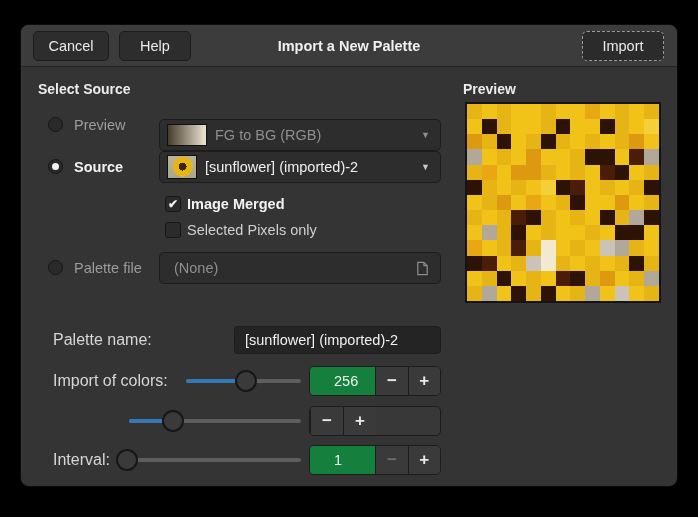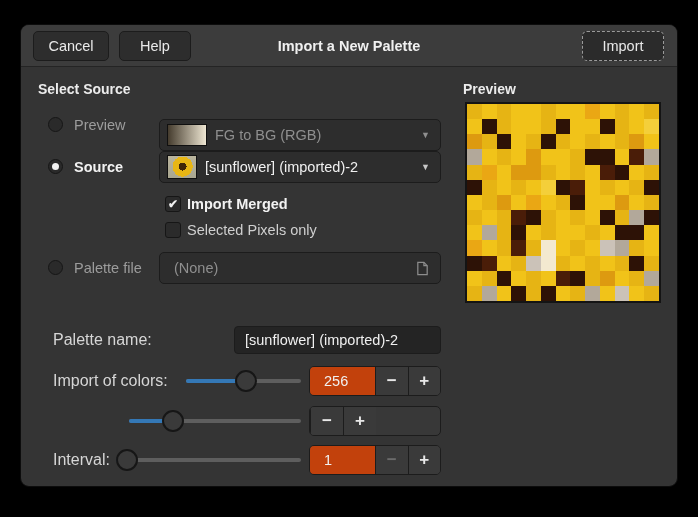--- a/index.html
+++ b/index.html
@@ -64,22 +64,22 @@
   .slider-track { position:absolute; left:0; right:0; top:13px; height:4px;
                   background:#5e5e5e; border-radius:2px; }
   .slider-fill  { position:absolute; left:0; top:13px; height:4px;
                   background:var(--accent-blue); border-radius:2px; }
   .slider-handle{ position:absolute; top:4px; width:22px; height:22px; border-radius:50%;
                   background:#3a3a3a; border:2px solid #161616; }
 
   
   .spin { display:flex; width:132px; height:30px; border:1px solid #1c1c1c;
           border-radius:5px; overflow:hidden; background:#383838; }
-  .spin .val { width:66px; background:#c2410c; color:#f0f0f0; font-size:14.5px;
-               line-height:28px; padding-left:14px; }
+  .spin .val { width:66px; background:#15803d; color:#f0f0f0; font-size:14.5px;
+               line-height:28px; padding-left:24px; }
   .spin button { width:33px; background:#3a3a3a; border:none; border-left:1px solid #1c1c1c;
                color:#e8e8e8; font-size:17px; font-weight:bold; cursor:pointer;
                font-family:"Liberation Sans", sans-serif; line-height:26px; }
   .spin button.disabled { color:#6b6b6b; }
 
   
   .preview-box { width:196px; height:201px; border:2px solid #141414; background:#141414; }
   .preview-grid { display:grid; width:192px; height:197px; }
 </style>
 </head>
@@ -109,21 +109,21 @@
 
       <div class="abs radio selected" style="left:27px;top:92px"></div>
       <div class="abs lbl-on" style="left:53px;top:84px;line-height:32px">Source</div>
       <div class="abs combo" style="left:138px;top:84px;width:282px">
         <div class="sun-thumb"></div>
         <div class="text on">[sunflower] (imported)-2</div>
         <div class="arrow">▼</div>
       </div>
 
       <div class="abs checkbox" style="left:144px;top:129px"><span>✔</span></div>
-      <div class="abs lbl-on" style="left:166px;top:128px;line-height:18px">Import Merged</div>
+      <div class="abs lbl-on" style="left:166px;top:128px;line-height:18px">Image Merged</div>
 
       <div class="abs checkbox" style="left:144px;top:155px"></div>
       <div class="abs lbl-mid" style="left:166px;top:154px;line-height:18px">Selected Pixels only</div>
 
       <div class="abs radio" style="left:27px;top:193px"></div>
       <div class="abs combo" style="left:138px;top:185px;width:282px">
         <div class="text off" style="margin-left:7px">(None)</div>
         <span style="display:flex">
           <svg viewBox="0 0 16 16" width="15" height="15">
               <path d="M3 1.5h6.5L13 5v9.5H3z" fill="none" stroke="#8d8d8d" stroke-width="1.3"></path>

